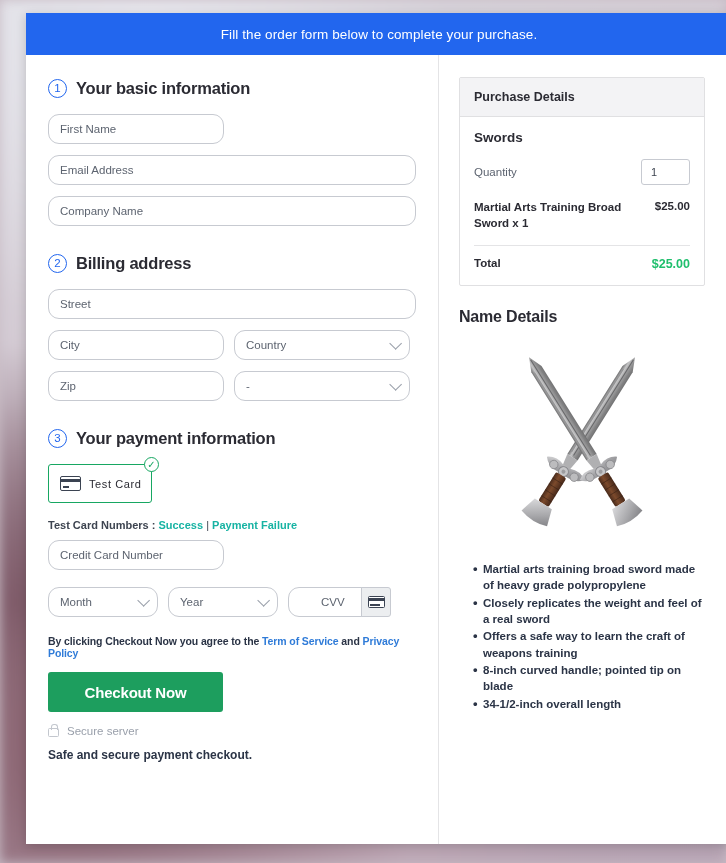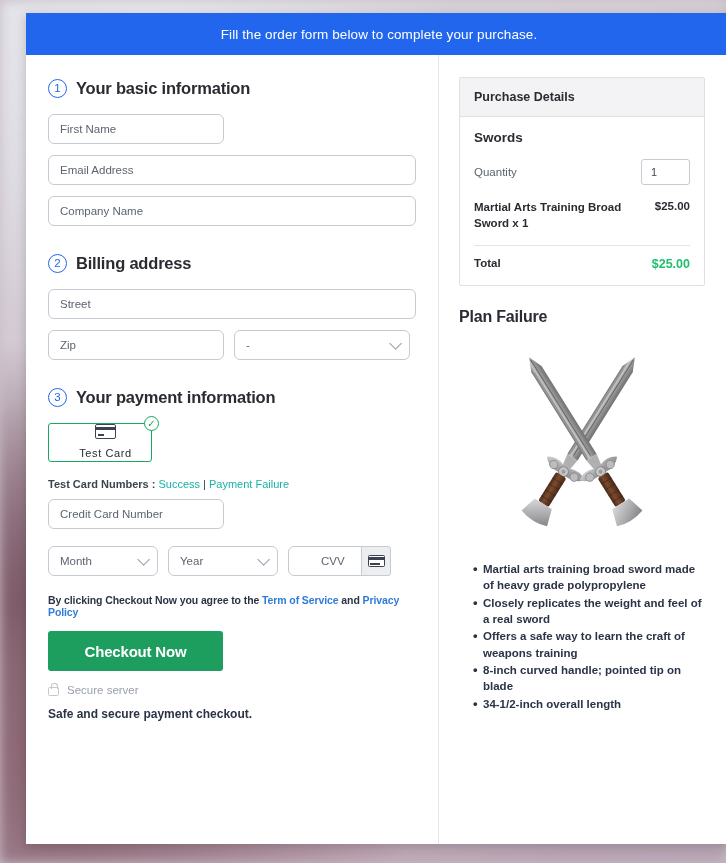--- a/index.html
+++ b/index.html
@@ -108,21 +108,21 @@
   
   .row {
     display: flex;
     gap: 10px;
     margin-bottom: 11px;
   }
 
   .fld {
     height: 30px;
     border: 1px solid #c7cad1;
-    border-radius: 6px;
+    border-radius: 11px;
     background: #ffffff;
     display: flex;
     align-items: center;
     padding: 0 11px;
     font-size: 11.5px;
     color: #5d6470;
     position: relative;
   }
 
   .fld.w-half { width: 176px; }
@@ -147,21 +147,20 @@
   .card-tile {
     width: 104px;
     height: 39px;
     border: 1.8px solid #17a762;
     border-radius: 3px;
     display: flex;
     align-items: center;
     gap: 8px;
     padding-left: 11px;
     background: #fff;
-    flex-direction: column;
   }
   .cc-glyph {
     width: 21px;
     height: 15px;
     border: 1.6px solid #3b4352;
     border-radius: 2px;
     position: relative;
     background: #fff;
   }
   .cc-glyph:before {
@@ -203,21 +202,21 @@
   
   .testnums {
     font-size: 11px;
     color: #3d4450;
     margin-bottom: 9px;
     font-weight: 600;
   }
   .testnums a {
     color: #17b3a3;
     text-decoration: none;
-    font-weight: 400;
+    font-weight: 700;
   }
   .testnums .bar { color: #3d4450; font-weight: 400; }
 
   
   .exp-row { display: flex; gap: 10px; margin-top: 17px; margin-bottom: 0; }
   .fld.w-exp { width: 110px; }
   .fld.w-cvv { width: 103px; padding-right: 34px; padding-left: 32px; }
 
   .cvv-btn {
     position: absolute;
@@ -458,20 +457,27 @@
       </div>
 
       
       <div class="step-head two">
         <div class="step-num">2</div>
         <div class="step-title">Billing address</div>
       </div>
 
       <div class="row">
         <div class="fld w-full">Street</div>
+      </div>
+      <div class="row">
+        <div class="fld w-half">City</div>
+        <div class="fld w-half">
+          <span>Country</span>
+          <span class="chev"></span>
+        </div>
       </div>
       <div class="row">
         <div class="fld w-half">Zip</div>
         <div class="fld w-half">
           <span>-</span>
           <span class="chev"></span>
         </div>
       </div>
 
       
@@ -544,21 +550,21 @@
             <span class="line-item-price">$25.00</span>
           </div>
 
           <div class="total-row">
             <span class="total-label">Total</span>
             <span class="total-value">$25.00</span>
           </div>
         </div>
       </div>
 
-      <div class="plan-title">Plan Failure</div>
+      <div class="plan-title">Name Details</div>
 
       <div class="plan-img">
         <svg width="200" height="205" viewBox="0 0 200 205">
           <defs>
             <linearGradient id="blade" x1="0" y1="0" x2="1" y2="0">
               <stop offset="0%" stop-color="#6f6f70"></stop>
               <stop offset="30%" stop-color="#c5c5c6"></stop>
               <stop offset="55%" stop-color="#9b9b9c"></stop>
               <stop offset="100%" stop-color="#707071"></stop>
             </linearGradient>

